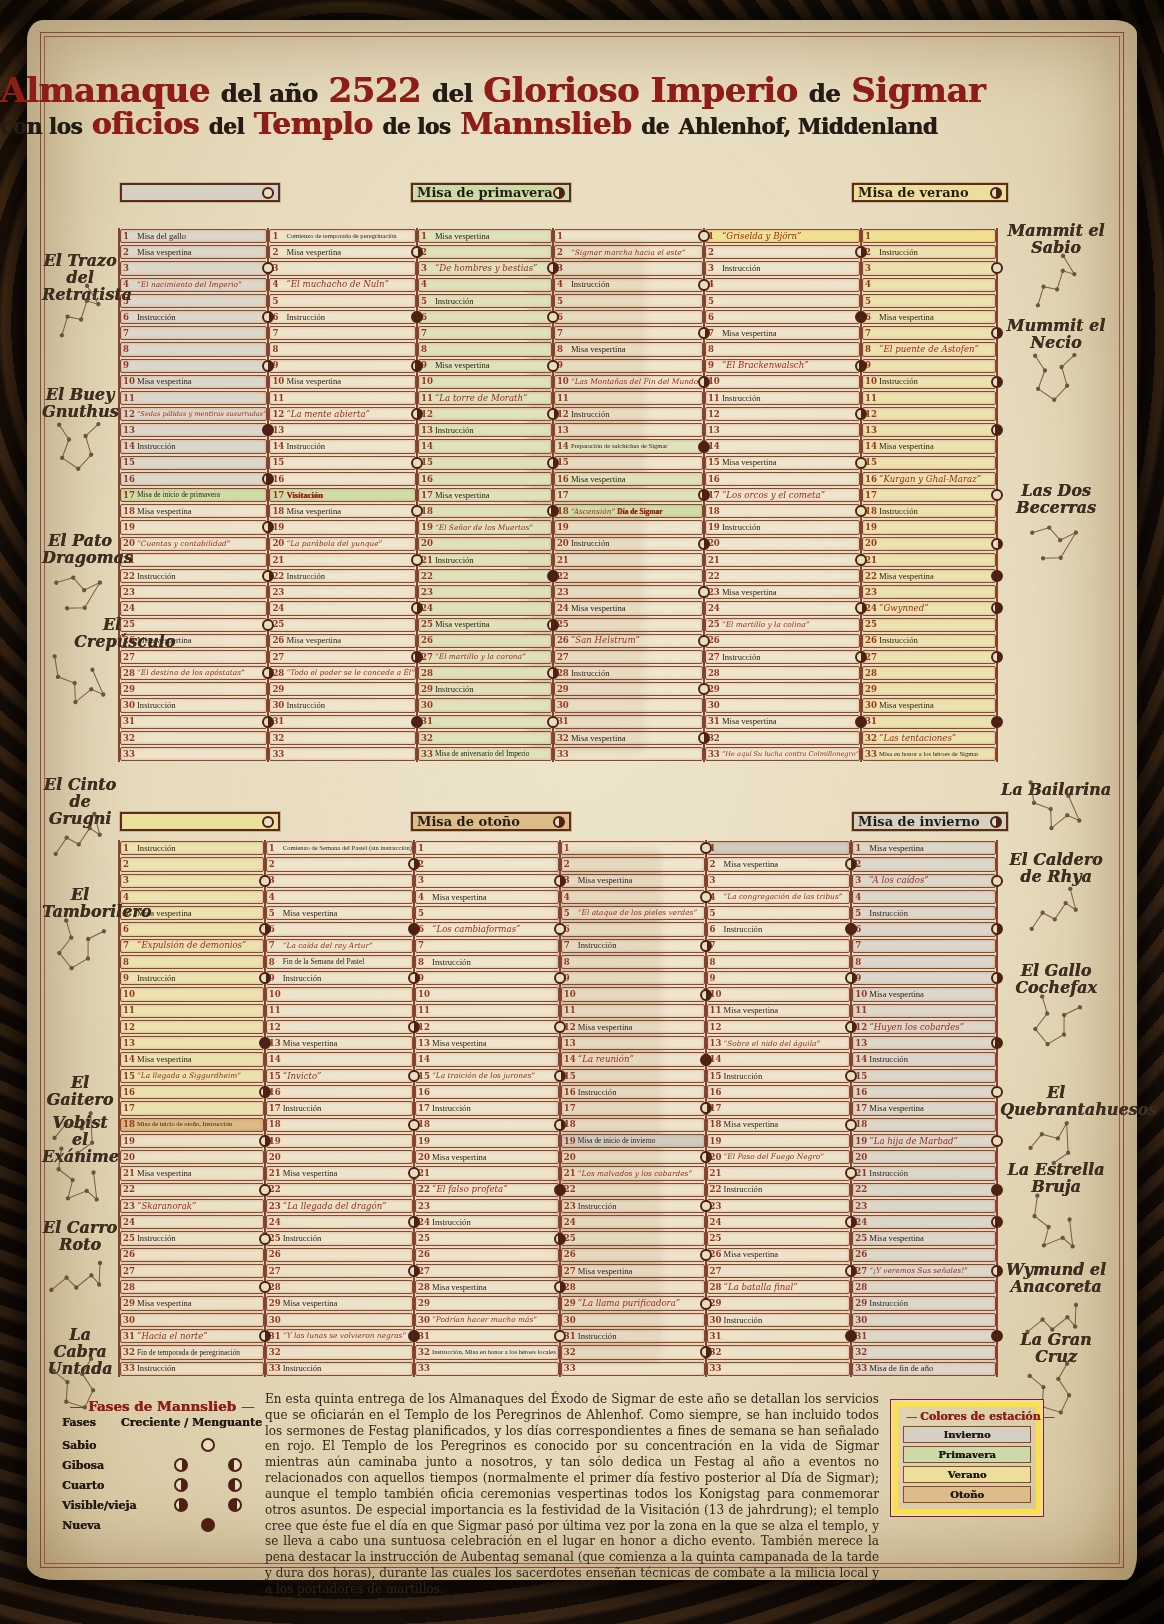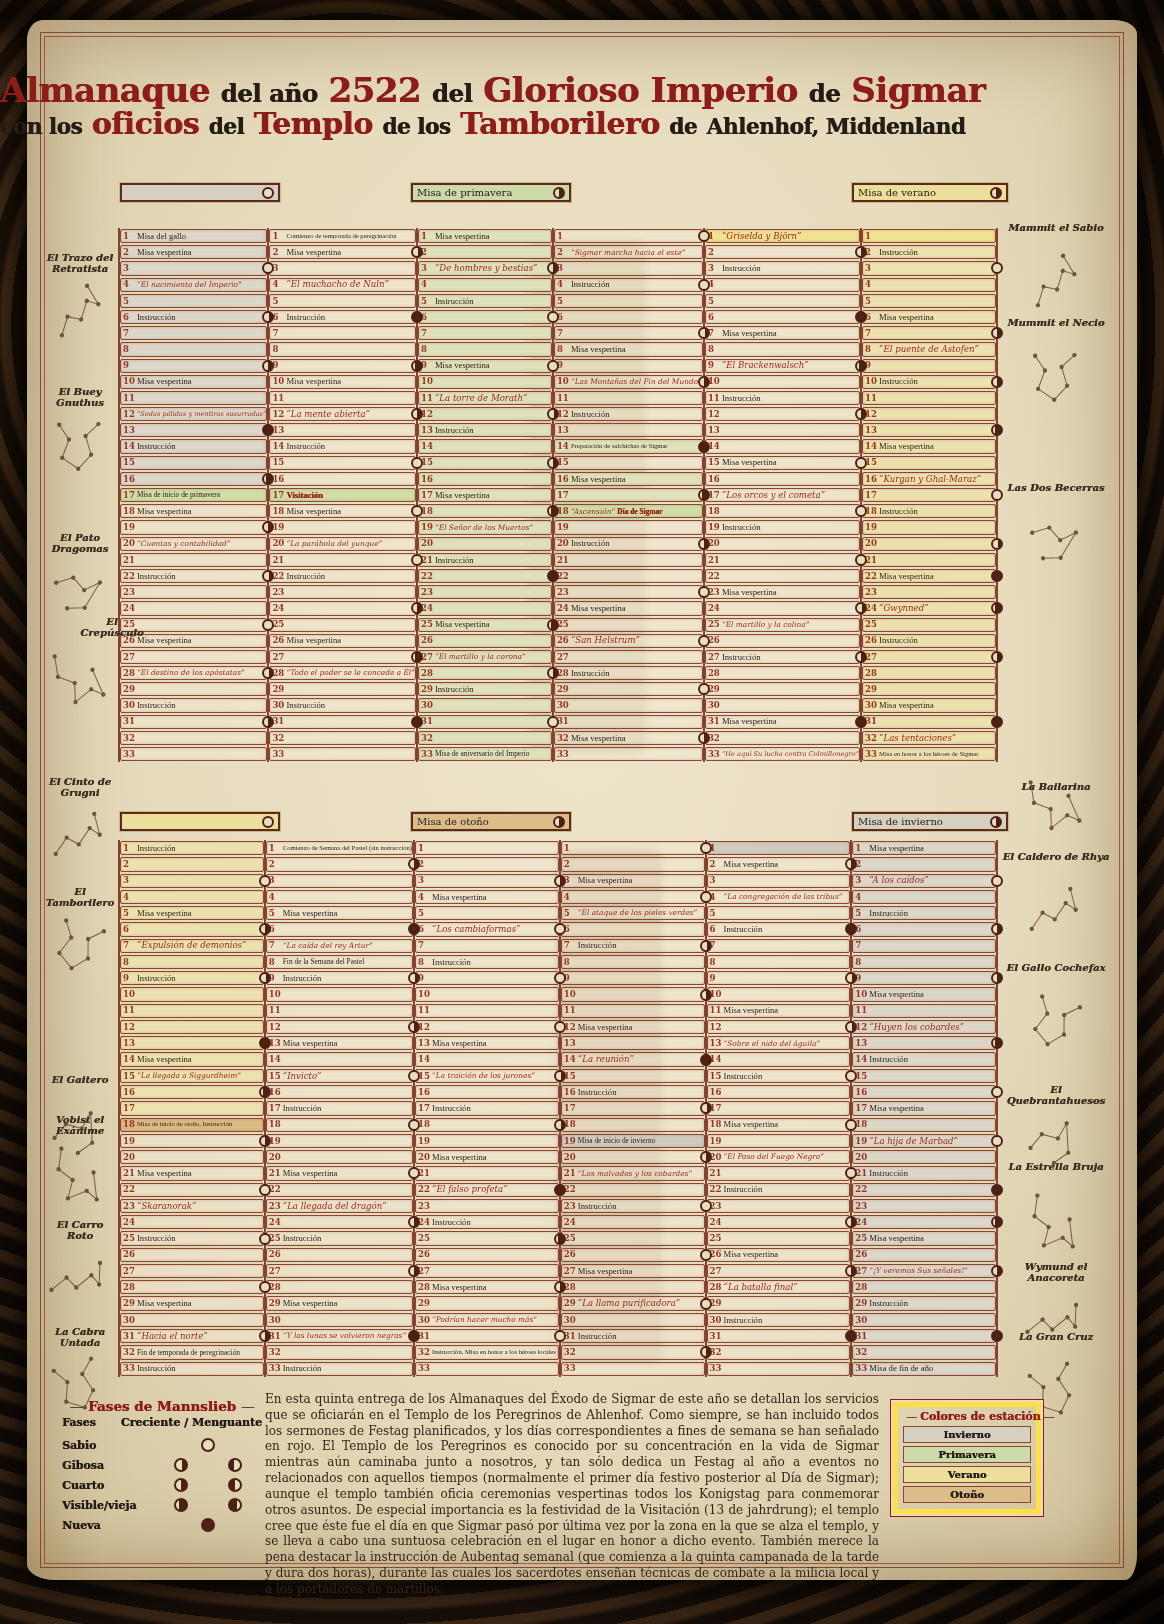--- a/index.html
+++ b/index.html
@@ -26,21 +26,21 @@
   .title{position:absolute;left:0;right:0;top:72px;line-height:1.06;}
   .title .l1{font-size:34px;}
   .title .l2{font-size:30px;}
   .seg{font-weight:bold;letter-spacing:-.5px;text-shadow:.6px 0 currentColor;}
   .seg.red{color:#8e1d18;}
   .seg.dark{color:#241c15;font-size:.72em;}
 
   
   .bar{position:absolute;height:15px;border:2px solid #5c2b19;box-shadow:0 0 0 1px #c9b68f;
     display:flex;align-items:center;justify-content:space-between;padding:0 4px;}
-  .bar .blabel{font-size:10px;font-weight:normal;color:#241c15;white-space:nowrap;text-align:right;}
+  .bar .blabel{font-size:13px;font-weight:bold;color:#241c15;white-space:nowrap;text-align:right;}
   .bar-c1{left:120px;width:148px;} .bar-c3{left:411px;width:148px;} .bar-c6{left:852px;width:144px;}
   .bars-top .bar{top:183px;} .bars-bottom .bar{top:796px;margin-top:16px;}
   .s-invierno{background:#d6d0c3;} .s-primavera{background:#ccd9a8;} .s-verano{background:#ecdf9b;} .s-otono{background:#dcbd8a;}
 
   
   .grid{position:absolute;left:118px;width:880px;display:flex;}
   .grid-top{top:228px;height:534px;} .grid-bottom{top:840px;height:537px;}
   .mcol{flex:1;display:flex;flex-direction:column;border-left:2px solid #86412c;position:relative;}
   .mcol:last-child{border-right:2px solid #86412c;}
   .day{position:relative;flex:1;margin:1px 0;border:1px solid #8a4630;border-radius:2px;
@@ -60,21 +60,21 @@
   .day .moon{position:absolute;right:-8px;top:50%;transform:translateY(-50%);z-index:3;}
   .moon.g{background:linear-gradient(90deg,#e8ddc1 62%,#4d2113 62%);}
   .moon.q{background:linear-gradient(90deg,#e8ddc1 50%,#4d2113 50%);}
   .moon.o{background:linear-gradient(90deg,#e8ddc1 26%,#4d2113 26%);}
   .moon.n{background:#4d2113;}
   .moon.mir{transform:rotate(180deg);}
 
   
   .strip{position:absolute;top:215px;bottom:60px;}
   .strip-left{left:42px;width:76px;} .strip-right{left:1000px;width:112px;}
-  .const-label{position:absolute;width:100%;text-align:center;font-size:10px;font-weight:bold;font-style:italic;
+  .const-label{position:absolute;width:100%;text-align:center;font-size:16px;font-weight:bold;font-style:italic;
     color:#3f2e20;line-height:1.05;text-shadow:.3px 0 #3f2e20;}
   .const-fig{position:absolute;opacity:.85;}
   .const-fig polyline{fill:none;stroke:#6b4a33;stroke-width:1;}
   .const-fig circle{fill:#57402c;}
 
   
   .phases{position:absolute;left:62px;top:1398px;width:200px;}
   .phases .ptitle{font-size:13.5px;font-weight:bold;color:#8e1d18;text-align:center;text-shadow:.5px 0 #8e1d18;}
   .phases .ptitle:before,.phases .ptitle:after{content:"—";color:#5c4632;margin:0 5px;font-weight:normal;}
   .phead{display:flex;justify-content:space-between;font-size:11px;font-weight:bold;color:#241c15;margin:2px 0 6px;text-shadow:.4px 0 #241c15;}
@@ -101,21 +101,21 @@
 
 <div class="page-wrap">
   <div class="torn"></div>
   <div class="page"></div>
   <div class="rule-frame"></div>
   <div class="watermark wm1"></div>
   <div class="watermark wm2"></div>
 
   <div class="title">
     <div class="l1" id="title-l1"><span class="seg red">Almanaque</span> <span class="seg dark">del año</span> <span class="seg red">2522</span> <span class="seg dark">del</span> <span class="seg red">Glorioso Imperio</span> <span class="seg dark">de</span> <span class="seg red">Sigmar</span> </div>
-    <div class="l2" id="title-l2"><span class="seg dark">con los</span> <span class="seg red">oficios</span> <span class="seg dark">del</span> <span class="seg red">Templo</span> <span class="seg dark">de los</span> <span class="seg red">Tamborilero</span> <span class="seg dark">de</span> <span class="seg dark">Ahlenhof, Middenland</span> </div>
+    <div class="l2" id="title-l2"><span class="seg dark">con los</span> <span class="seg red">oficios</span> <span class="seg dark">del</span> <span class="seg red">Templo</span> <span class="seg dark">de los</span> <span class="seg red">Mannslieb</span> <span class="seg dark">de</span> <span class="seg dark">Ahlenhof, Middenland</span> </div>
   </div>
 
   <div class="bars-top" id="bars-top">
       <div class="bar bar-c1 s-invierno">
         <span class="blabel"></span>
         <span class="moon f"></span>
       </div>
       <div class="bar bar-c3 s-primavera">
         <span class="blabel">Misa de primavera</span>
         <span class="moon q"></span>

